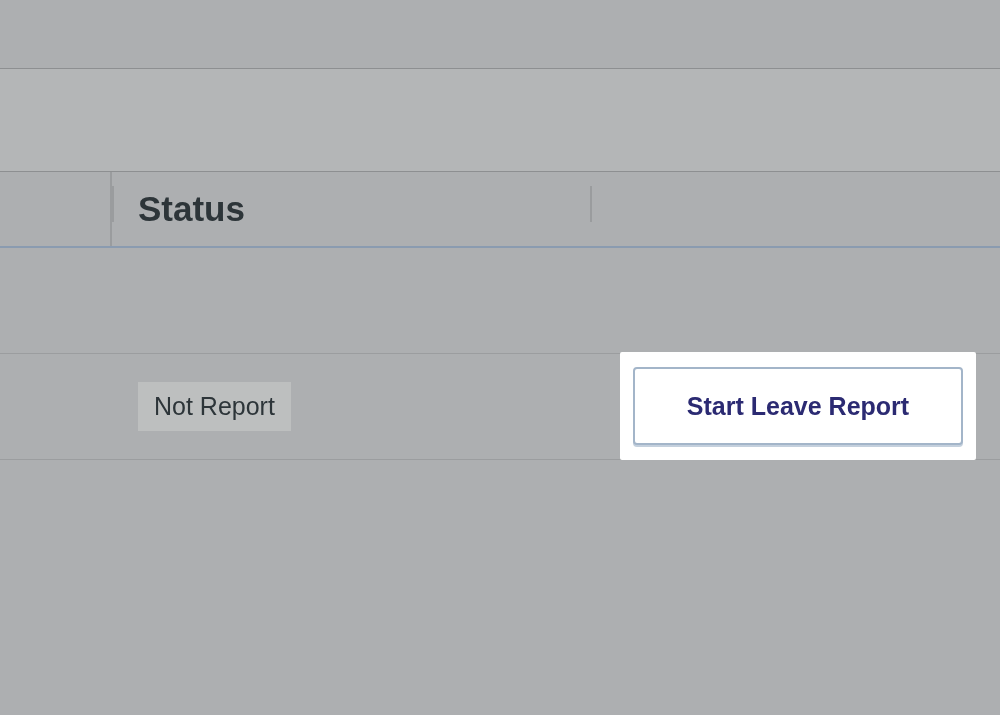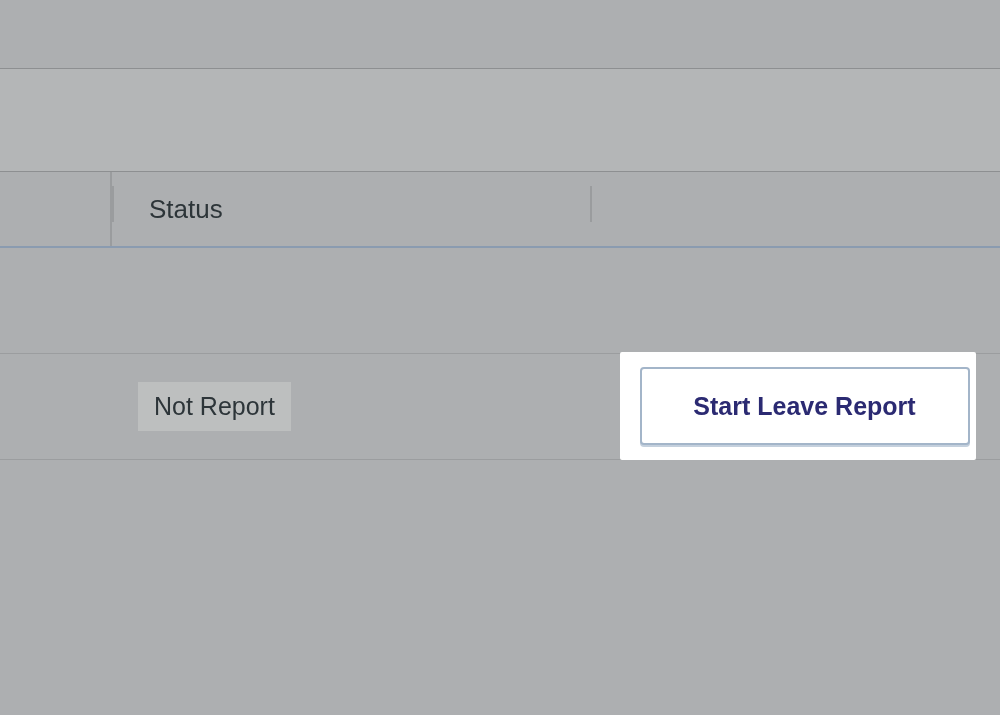--- a/index.html
+++ b/index.html
@@ -49,24 +49,23 @@
     .header-cell-status::after {
       content: '';
       position: absolute;
       right: -1px;
       top: 12px;
       width: 2px;
       height: 36px;
       background: #9a9c9e;
     }
     .status-header-label {
-      font-size: 26px;
-      font-weight: 400;
+      font-size: 35px;
+      font-weight: 700;
       color: #2d3539;
-      margin-left: 11px;
     }
     .header-cell-right {
       flex: 1;
     }
     .spacer-row {
       height: 106px;
       background: #adafb1;
       border-bottom: 1px solid #9b9d9f;
     }
     .data-row {
@@ -88,21 +87,20 @@
     }
     .highlight-box {
       position: absolute;
       left: 620px;
       top: 352px;
       width: 356px;
       height: 108px;
       background: #ffffff;
       display: flex;
       align-items: center;
-      justify-content: center;
       border-radius: 2px;
       padding-left: 13px;
     }
     .start-button {
       width: 330px;
       height: 78px;
       background: #ffffff;
       border: 2px solid #a3b5c9;
       border-radius: 4px;
       color: #2b2a72;

